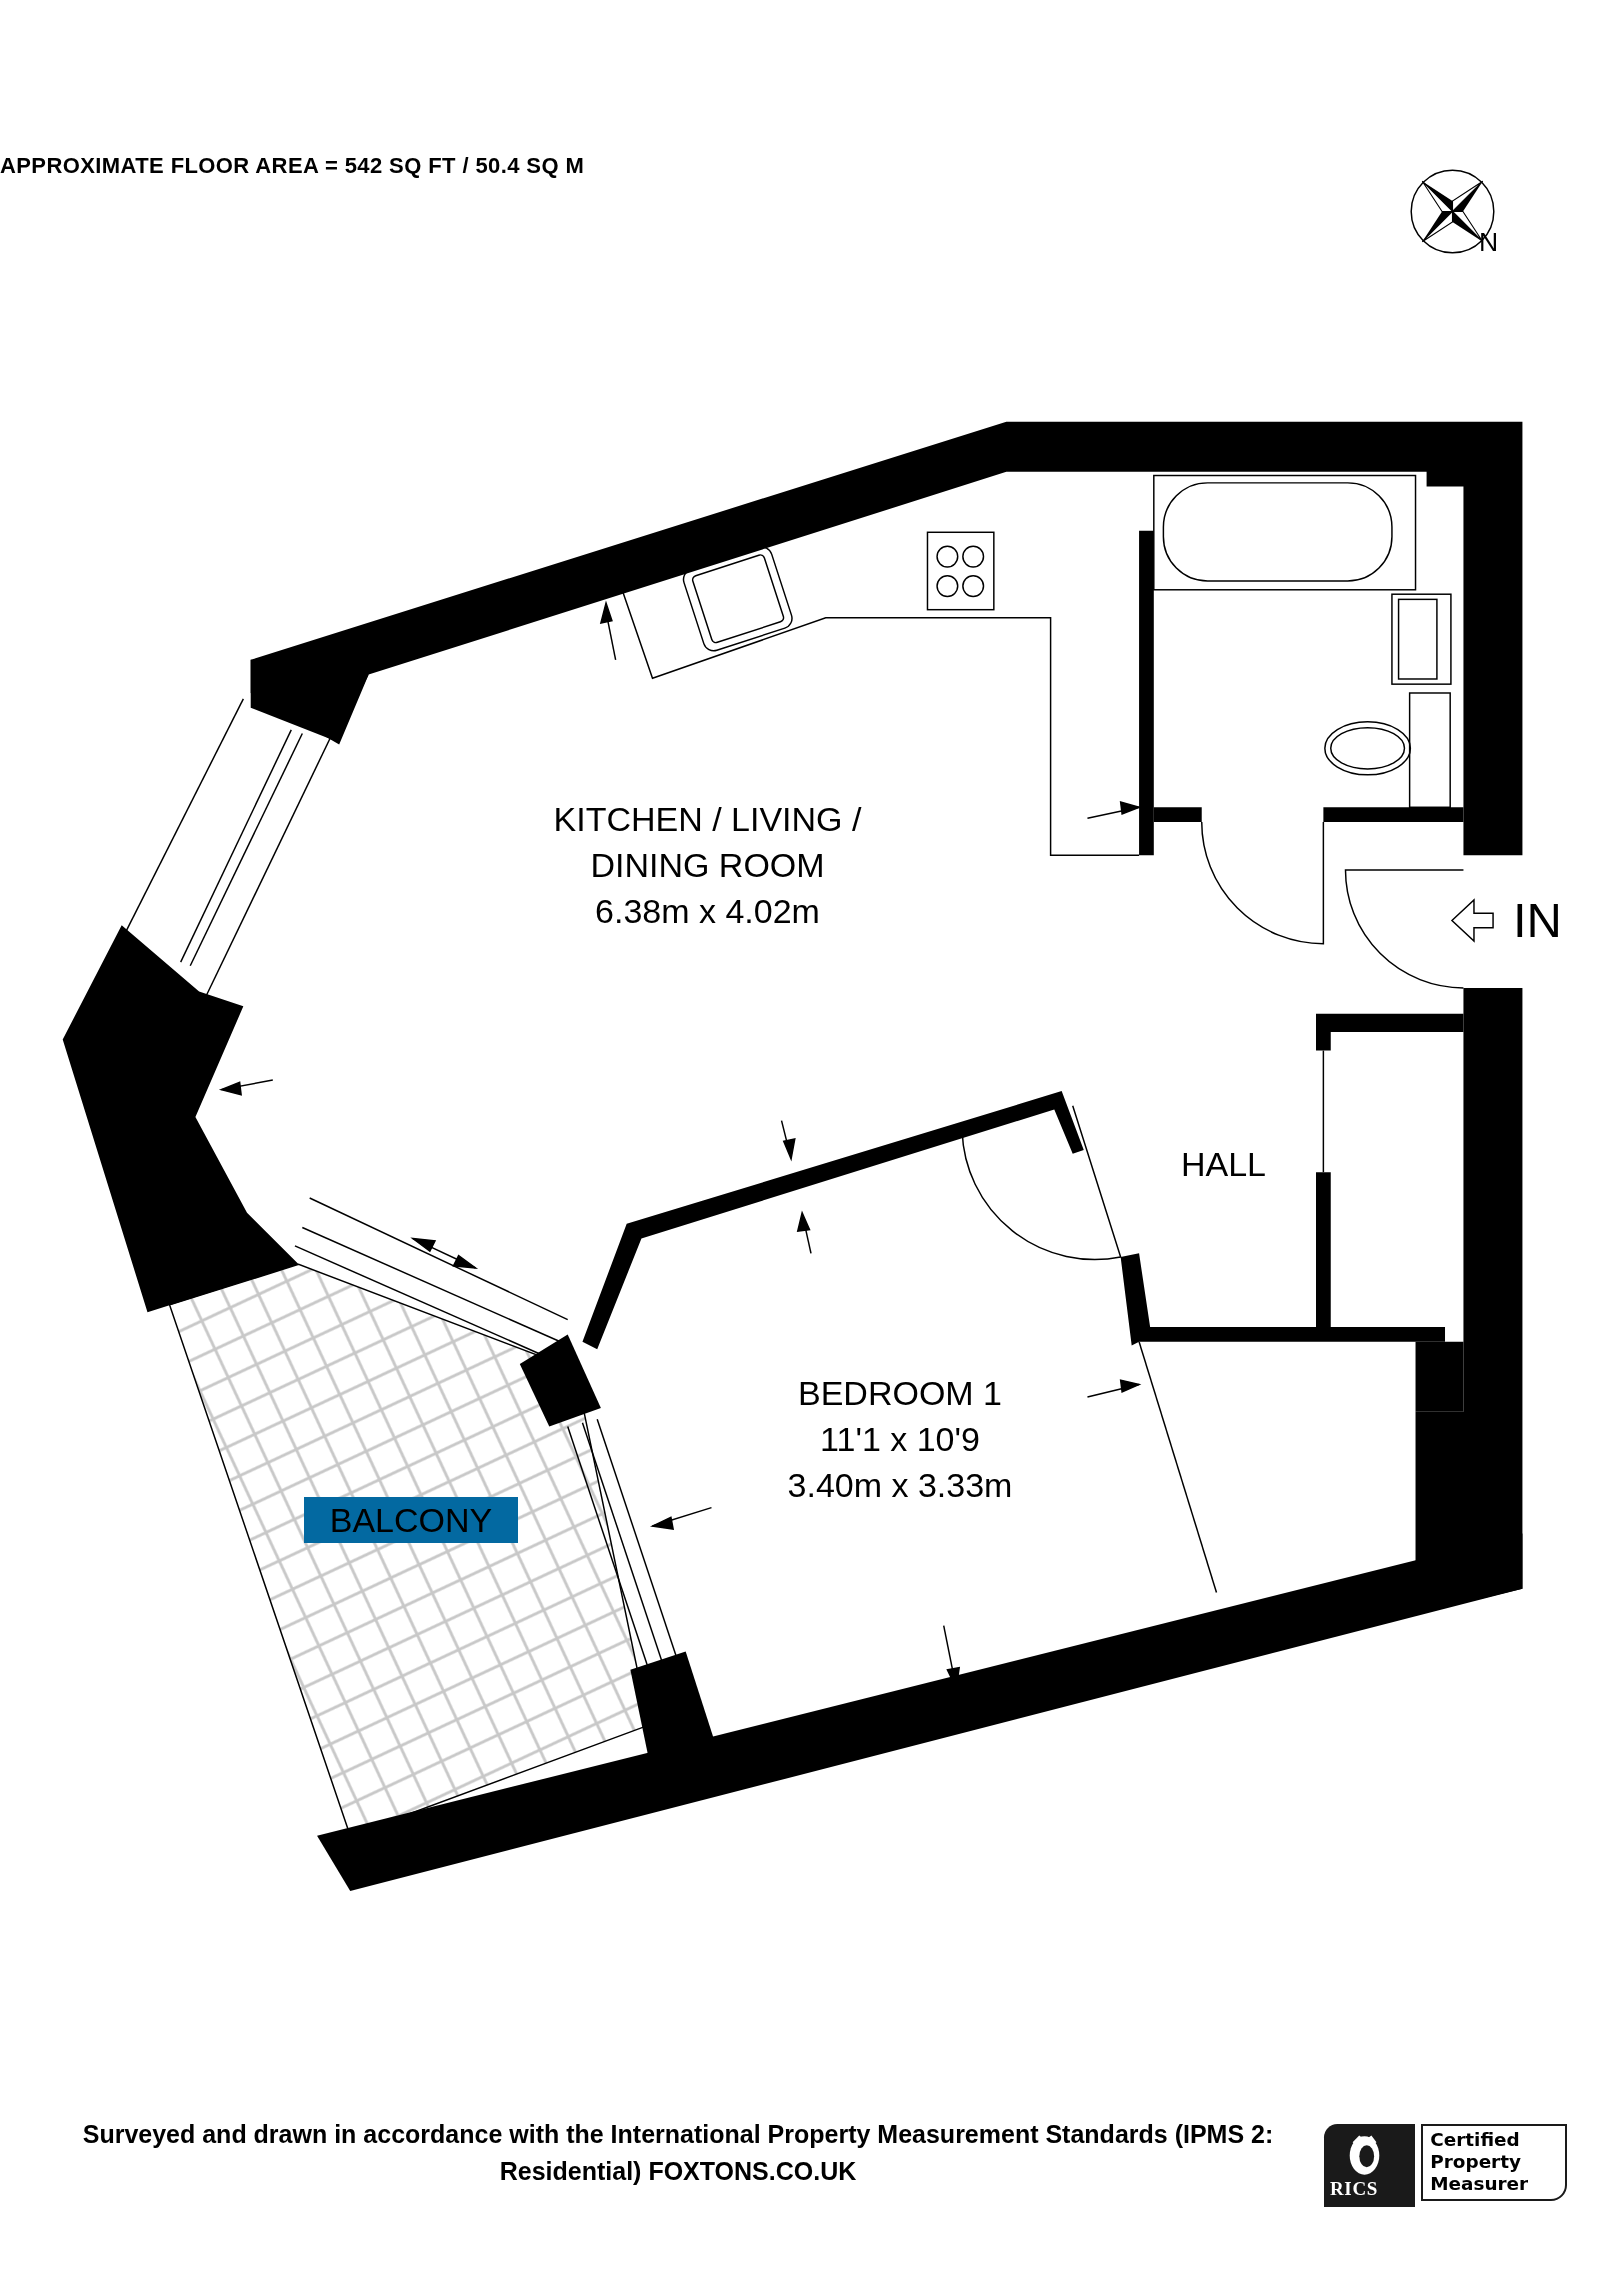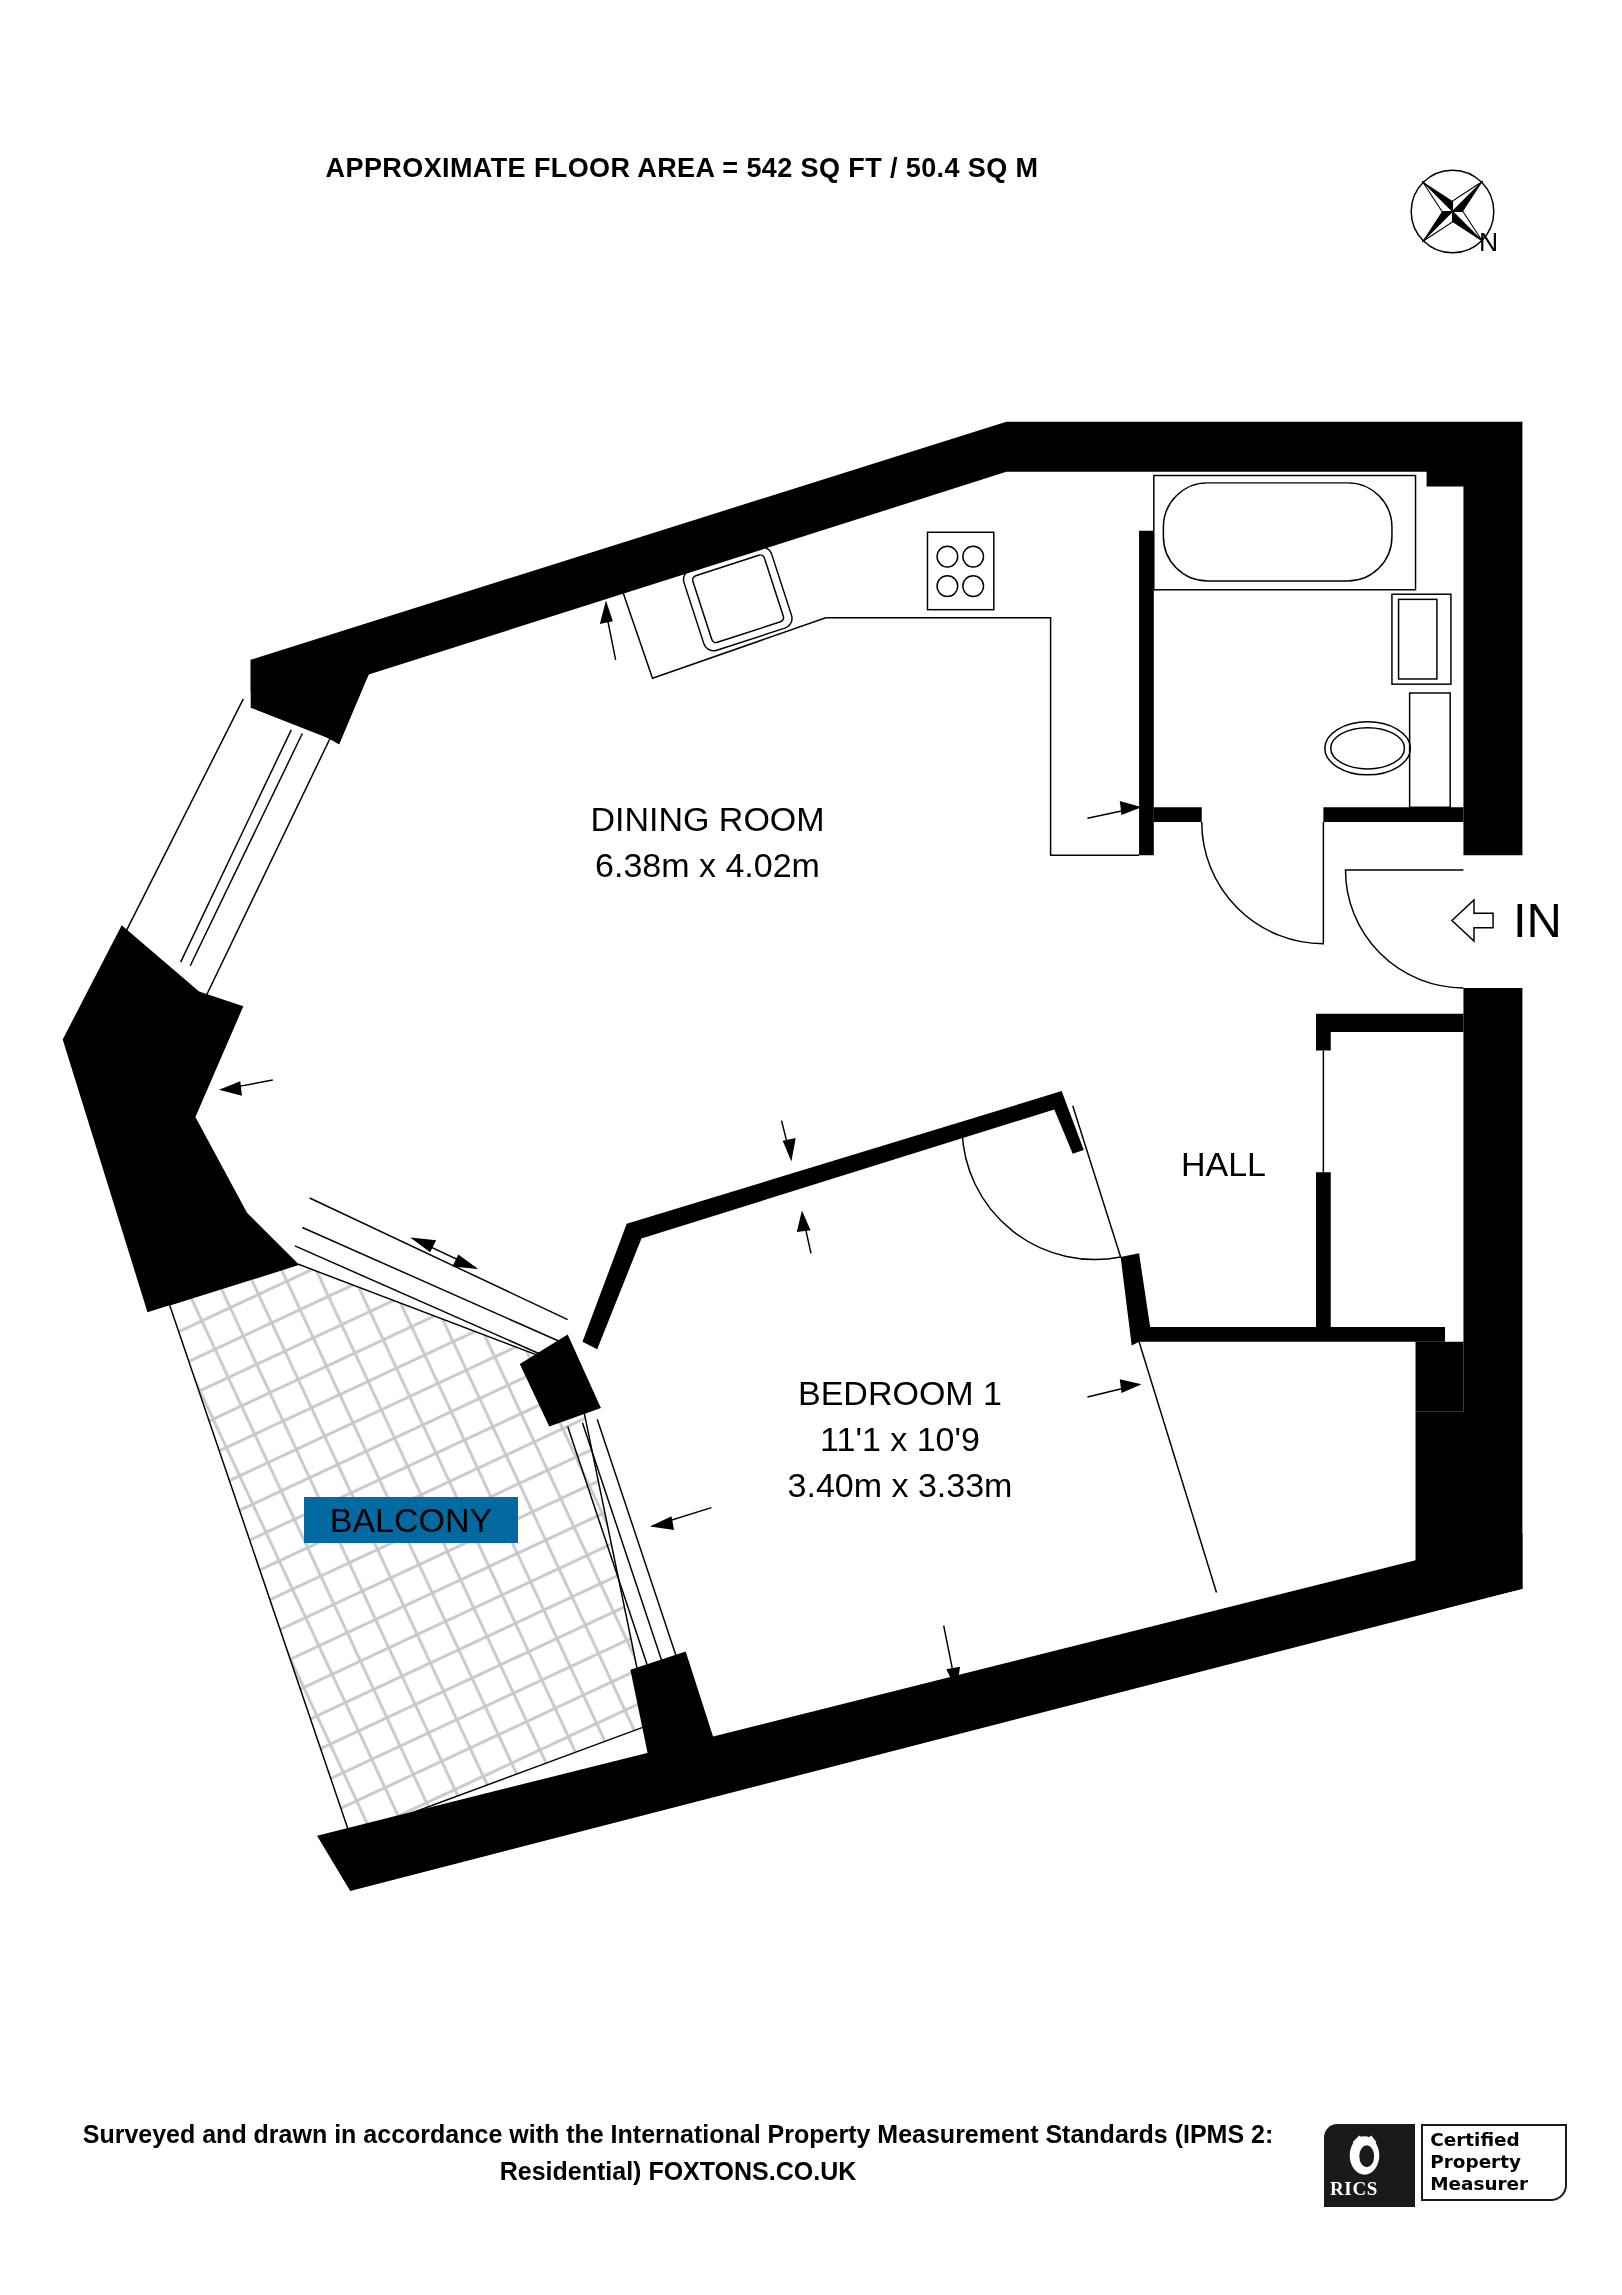--- a/index.html
+++ b/index.html
@@ -1,17 +1,17 @@
 <!DOCTYPE html>
 <html style="font-size:11.8px"><head>
 <meta charset="utf-8">
 <style>
   html, body { margin: 0; padding: 0; background: #ffffff; }
   body { width: 1622px; height: 2295px; position: relative; overflow: hidden; font-family: "Liberation Sans", sans-serif; color: #000; }
-  .header-title { position: absolute; left: 0; top: 153px; width: 1622px; text-align: center; padding-right: 258px; box-sizing: border-box; font-family: "Liberation Sans", sans-serif; font-weight: bold; font-size: 27px; letter-spacing: 0.4px; }
+  .header-title { position: absolute; left: 0; top: 153px; width: 1622px; padding-right: 258px; box-sizing: border-box; font-family: "Liberation Sans", sans-serif; font-weight: bold; font-size: 22px; letter-spacing: 0.4px; }
   .compass { position: absolute; left: 1397px; top: 151px; width: 111px; height: 118px; }
   .compass-n { position: absolute; left: 1479px; top: 227px; font-size: 26.5px; font-family: "Liberation Sans", sans-serif; }
   .plan { position: absolute; left: 0; top: 0; width: 1622px; height: 2295px; }
   .room-label { position: absolute; text-align: center; font-family: "Liberation Sans", sans-serif; font-size: 34px; line-height: 46px; }
   .entry { position: absolute; left: 1449px; top: 892px; display: flex; align-items: center; gap: 17px; }
   .entry-text { font-size: 49px; font-family: "Liberation Sans", sans-serif; }
   .footer { position: absolute; left: 44px; top: 2116px; width: 1268px; text-align: center; font-weight: bold; font-size: 25px; line-height: 37px; }
   .rics { position: absolute; left: 1324px; top: 2124px; width: 243px; height: 83px; display: flex; }
   .rics-dark { width: 91px; height: 83px; background: #1a1a1a; border-radius: 13.3px 0 0 0; position: relative; }
   .rics-word { position: absolute; left: 5.9px; bottom: 7.4px; color: #fff; font-family: "Liberation Serif", serif; font-weight: bold; font-size: 19px; letter-spacing: 0.7px; }
@@ -139,20 +139,21 @@
     <line x1="965" y1="2045" x2="885" y2="2070"></line>
       <polygon points="885,2070 910,2058 913,2074"></polygon>
     <line x1="1475" y1="1895" x2="1545" y2="1878"></line>
       <polygon points="1545,1878 1520,1872 1522,1888"></polygon>
     <line x1="1280" y1="2205" x2="1295" y2="2280"></line>
       <polygon points="1297,2290 1285,2265 1301,2262"></polygon>
   </g>
 </svg>
 
 <div class="room-label" style="left:501px; top:796px; width:413px;">
+  <div>KITCHEN / LIVING /</div>
   <div>DINING ROOM</div>
   <div>6.38m x 4.02m</div>
 </div>
 
 <div class="room-label" style="left:745px; top:1370px; width:310px;">
   <div>BEDROOM 1</div>
   <div>11'1 x 10'9</div>
   <div>3.40m x 3.33m</div>
 </div>
 

